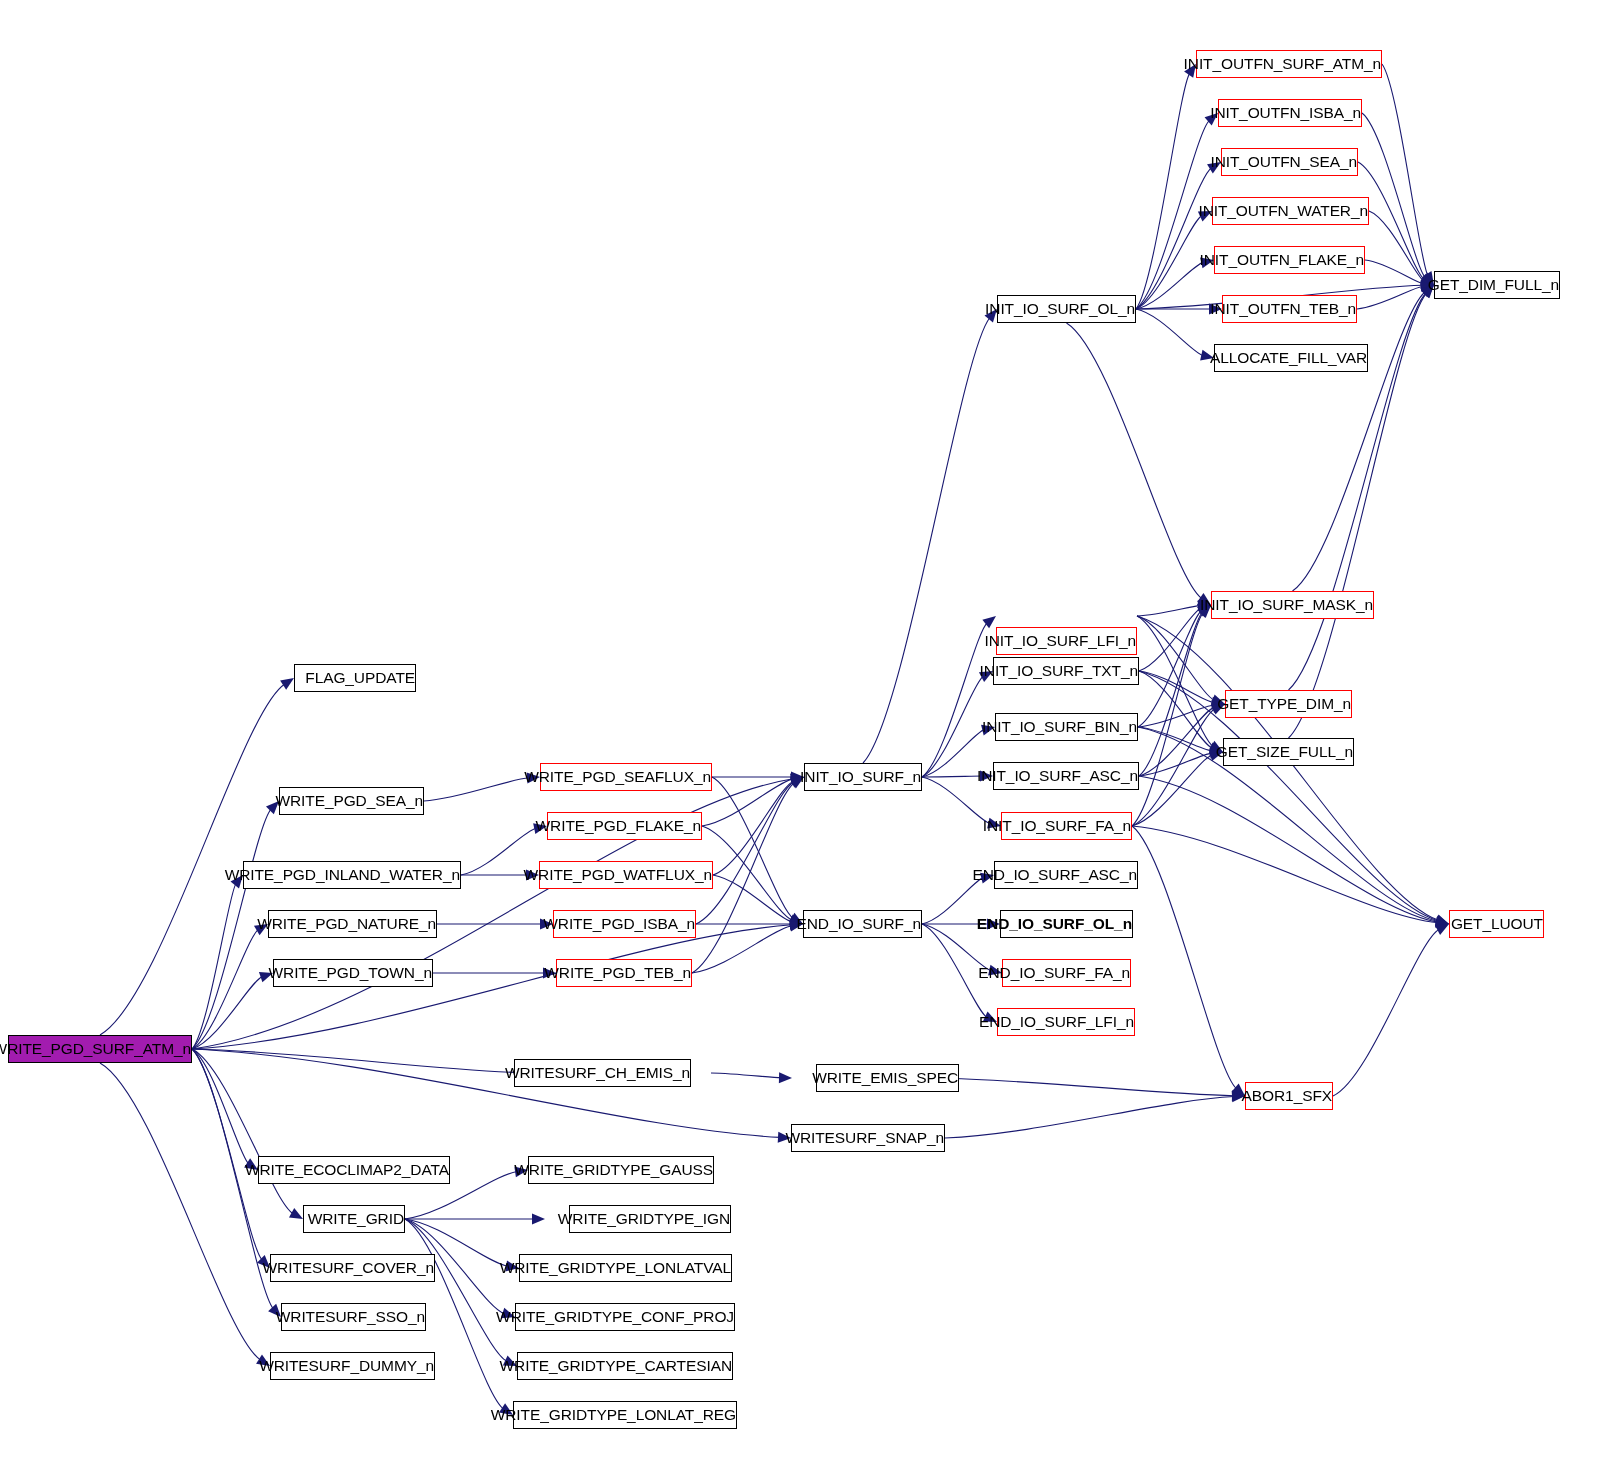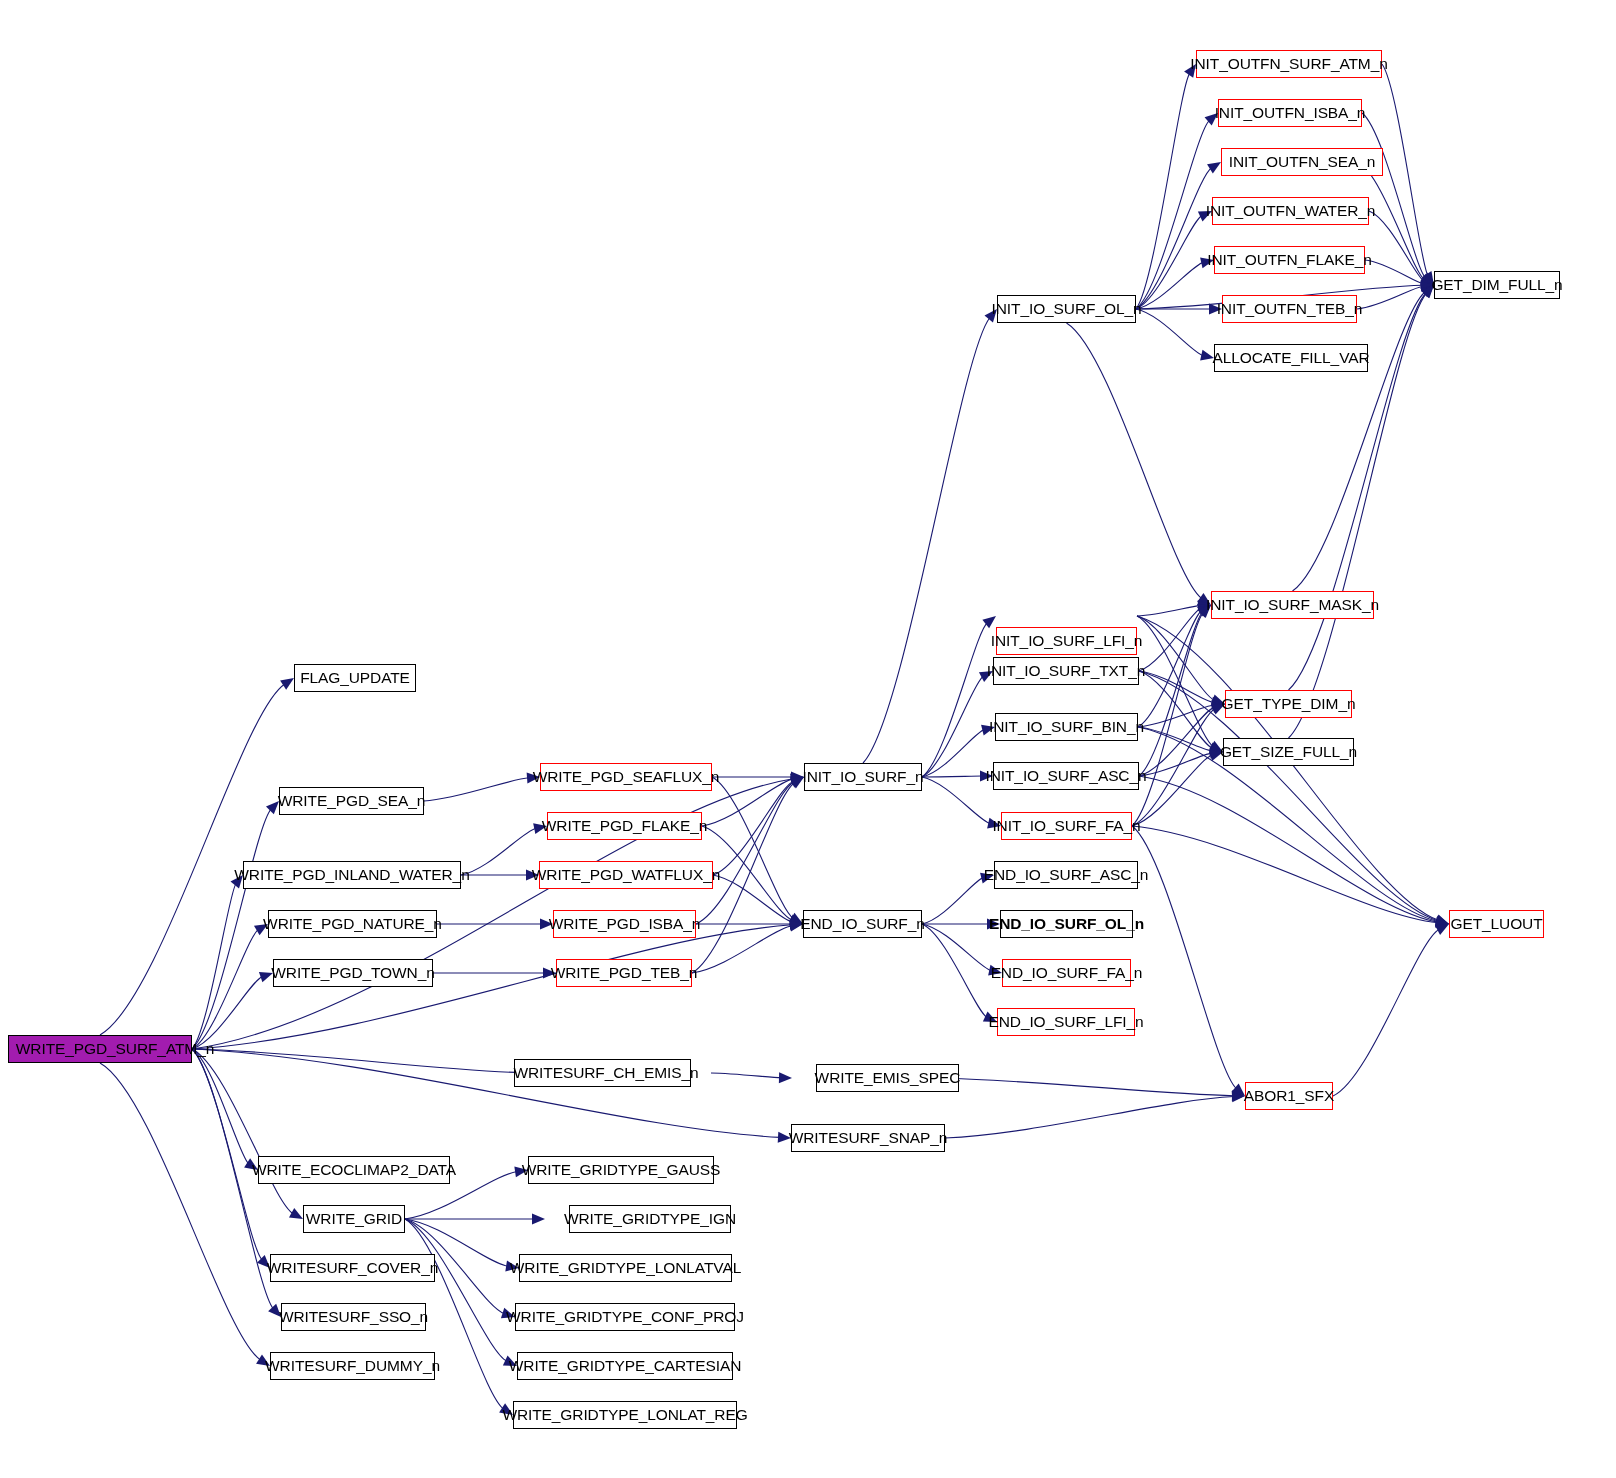--- a/index.html
+++ b/index.html
@@ -1,21 +1,21 @@
 <!DOCTYPE html>
 <html><head>
 <meta charset="utf-8">
 <style>
   html,body{margin:0;padding:0;background:#ffffff;}
   body{font-family:"Liberation Sans",sans-serif;}
   #canvas{position:relative;width:1616px;height:1478px;background:#fff;overflow:hidden;}
   svg#edges{position:absolute;left:0;top:0;width:1616px;height:1478px;}
   .edge{fill:none;stroke:#191970;stroke-width:1.1;}
   .arrowhead{fill:#191970;stroke:none;}
-  .node{position:absolute;box-sizing:border-box;display:flex;align-items:center;justify-content:center;
+  .node{position:absolute;box-sizing:border-box;display:flex;align-items:center;justify-content:flex-end;
         background:#ffffff;border:1px solid #000000;font-size:15.5px;color:#000000;
         white-space:nowrap;line-height:1;letter-spacing:-0.1px;}
   .node.red{border-color:#ff0000;}
   .node.root{background:#a21caf;border-color:#000000;padding-left:30px;}
 </style>
 </head>
 <body>
 
 <div id="canvas">
   <svg id="edges" viewBox="0 0 1616 1478">
@@ -307,21 +307,21 @@
       </div>
       <div class="node red" style="left: 997px; top: 1008px; width: 138px; height: 28px;">
         <span>END_IO_SURF_LFI_n</span>
       </div>
       <div class="node red" style="left: 1196px; top: 50px; width: 186px; height: 28px;">
         <span>INIT_OUTFN_SURF_ATM_n</span>
       </div>
       <div class="node red" style="left: 1218px; top: 99px; width: 144px; height: 28px;">
         <span>INIT_OUTFN_ISBA_n</span>
       </div>
-      <div class="node red" style="left: 1221px; top: 148px; width: 162px; height: 28px;">
+      <div class="node red" style="left: 1221px; top: 148px; width: 137px; height: 28px;">
         <span>INIT_OUTFN_SEA_n</span>
       </div>
       <div class="node red" style="left: 1212px; top: 197px; width: 157px; height: 28px;">
         <span>INIT_OUTFN_WATER_n</span>
       </div>
       <div class="node red" style="left: 1214px; top: 246px; width: 151px; height: 28px;">
         <span>INIT_OUTFN_FLAKE_n</span>
       </div>
       <div class="node red" style="left: 1222px; top: 295px; width: 135px; height: 28px;">
         <span>INIT_OUTFN_TEB_n</span>

